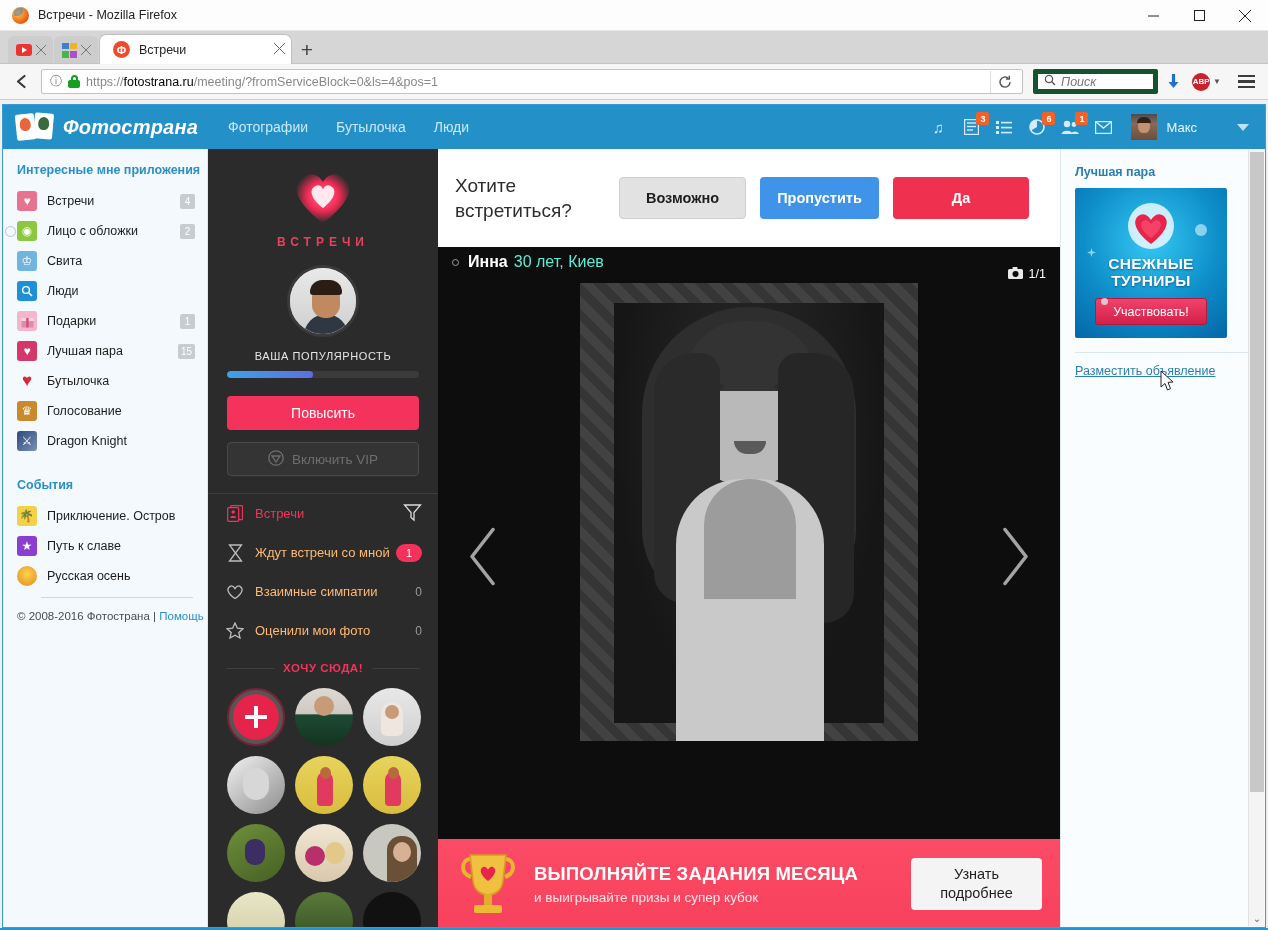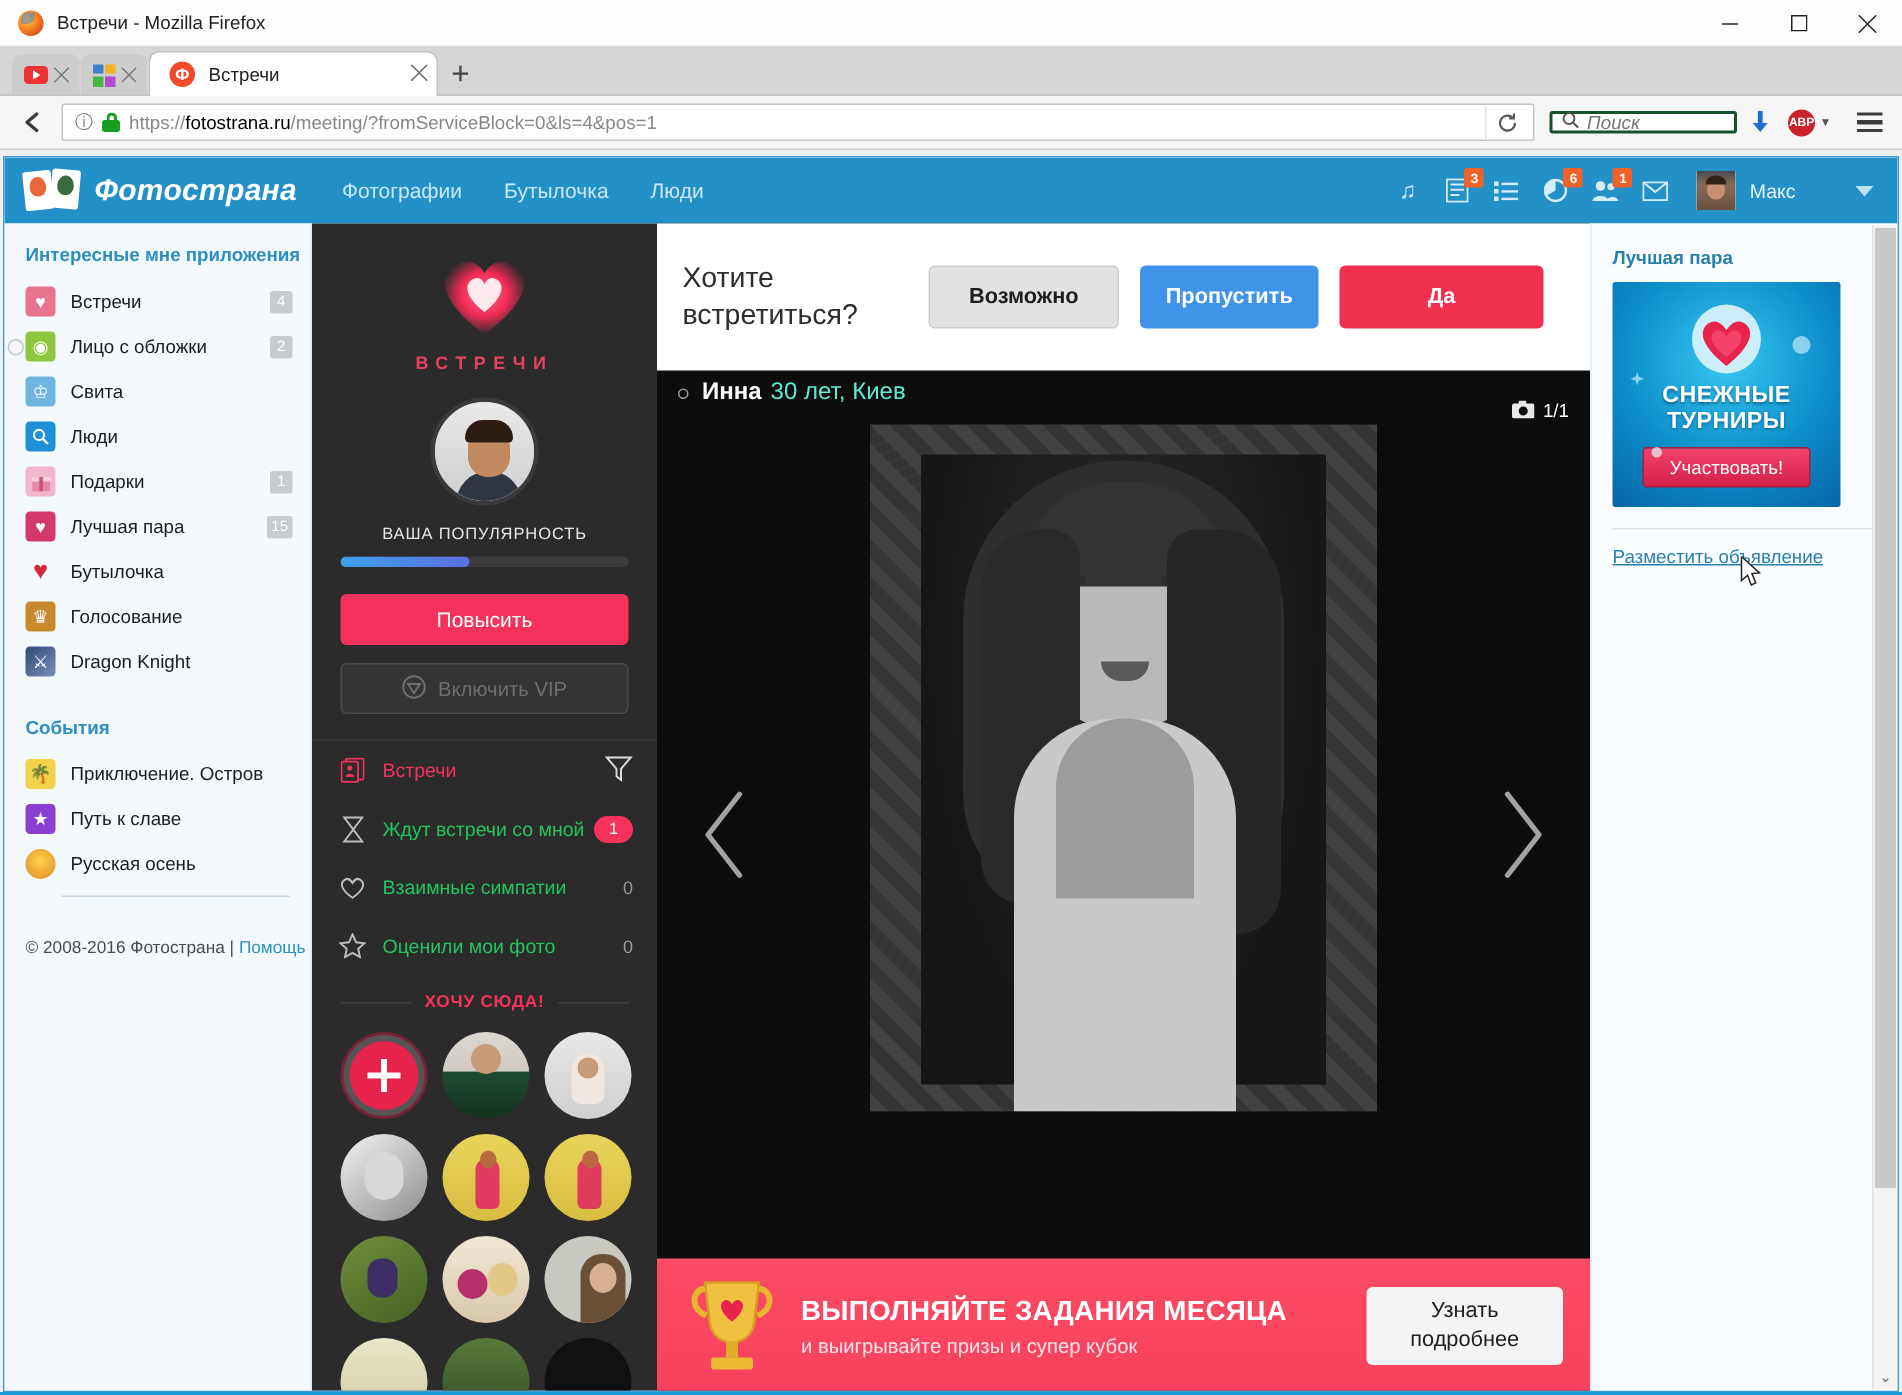--- a/index.html
+++ b/index.html
@@ -56,21 +56,21 @@
      display:flex; align-items:center; padding:0 4px; margin:0 4px; }
   .urlbox .info { width:20px; text-align:center; color:#777; font-size:12px; }
   .lock { width:12px; height:13px; position:relative; margin:0 6px 0 2px; }
   .lock .body { position:absolute; bottom:0; width:12px; height:8px; background:#14a01e; border-radius:2px; }
   .lock .shackle { position:absolute; top:0; left:2.5px; width:7px; height:6px;
      border:2px solid #14a01e; border-bottom:none; border-radius:4px 4px 0 0; }
   .urltext { font-size:12.5px; color:#888; white-space:nowrap; overflow:hidden; }
   .urltext b { color:#000000; font-weight:normal; }
   .reload { width:28px; display:flex; align-items:center; justify-content:center; color:#555;
      border-left:1px solid #ddd; height:22px; }
-  .searchbox { width:125px; height:15px; background:#fff; border:2px solid #14532d; border-radius:2px;
+  .searchbox { width:125px; height:25px; background:#fff; border:5px solid #14532d; border-radius:2px;
      display:flex; align-items:center; padding:0 6px; margin-left:6px; }
   .searchbox .sicon { margin-right:5px; }
   .searchbox .sph { color:#8d8d8d; font-size:12.5px; font-style:italic; }
   .dlarrow { width:30px; display:flex; align-items:center; justify-content:center; }
   .abp { display:flex; align-items:center; padding:0 4px; }
   .abp .badge { width:18px; height:18px; border-radius:50%; background:#c9222b; color:#fff;
      font-size:8px; font-weight:bold; display:flex; align-items:center; justify-content:center; }
   .abp .car { margin-left:3px; color:#555; font-size:8px; }
   .hamb { width:30px; display:flex; flex-direction:column; gap:3px; align-items:center; margin-left:6px;}
   .hamb i { display:block; width:17px; height:2.5px; background:#3c3c3c; }
@@ -109,42 +109,42 @@
   .appitem { display:flex; align-items:center; height:30px; padding-left:14px; position:relative; }
   .appitem .ic { width:20px; height:20px; border-radius:3px; margin-right:10px; position:relative;
      display:flex; align-items:center; justify-content:center; font-size:12px; color:#fff; flex:0 0 20px; }
   .appitem .lb { font-size:12.5px; color:#1c1c1c; }
   .appitem .bg { position:absolute; right:12px; min-width:15px; height:15px; padding:0 3px;
      background:#c7ccd0; color:#fff; font-size:10px; border-radius:2px;
      display:flex; align-items:center; justify-content:center; }
   .clockdot { position:absolute; left:2px; width:11px; height:11px; border-radius:50%;
      border:1.5px solid #b9c6cf; }
   .lsb .sep { margin:6px 14px 0 38px; height:1px; background:#ccd8e0; }
-  .copy { margin:28px 0 0 14px; font-size:11.5px; color:#4b4b4b; }
+  .copy { margin:12px 0 0 14px; font-size:11.5px; color:#4b4b4b; }
   .copy a { color:#2b8fc4; text-decoration:none; }
 
   
   .dark { width:230px; background:#2b2b2b; color:#ddd; position:relative; }
   .dark .logo-wrap { text-align:center; padding-top:14px; }
   .heartglow { width:72px; height:66px; margin:0 auto; position:relative; }
   .vst { margin-top:6px; font-size:12px; letter-spacing:5px; color:#e8415e; font-weight:bold; }
   .meav { width:72px; height:72px; border-radius:50%; margin:16px auto 0; background:#cfcfcf;
      border:3px solid #3a3a3a; overflow:hidden; position:relative; }
   .poplabel { text-align:center; font-size:11px; letter-spacing:.6px; color:#e6e6e6; margin-top:13px; }
   .popbar { width:192px; height:7px; margin:9px auto 0; background:#3b3b3b; border-radius:4px; overflow:hidden; }
   .popbar i { display:block; height:100%; background:linear-gradient(90deg,#3ea2e8,#5b6fe0); border-radius:4px; }
   .btn-boost { display:block; width:192px; height:34px; margin:18px auto 0; background:#f5325b;
      color:#fff; border:none; border-radius:4px; font-size:14px; font-family:inherit; }
   .btn-vip { display:flex; width:192px; height:34px; margin:12px auto 0; background:#343434;
      border:1px solid #4a4a4a; border-radius:4px; align-items:center; justify-content:center;
      gap:8px; color:#6e6e6e; font-size:13.5px; }
   .dsep { height:1px; background:#3c3c3c; margin:17px 0 0; }
   .menurow { display:flex; align-items:center; height:39px; padding:0 16px 0 18px; }
   .menurow .mi { width:18px; margin-right:11px; display:flex; justify-content:center; }
-  .menurow .ml { font-size:13px; color:#22c55e; flex:1; }
+  .menurow .ml { font-size:13px; color:#fdba74; flex:1; }
   .menurow.active .ml { color:#f5325b; }
   .menurow .mv { font-size:12px; color:#9a9a9a; }
   .pill { background:#f5325b; color:#fff; min-width:26px; height:18px; border-radius:9px;
      font-size:11px; display:flex; align-items:center; justify-content:center; padding:0 6px; }
   .wantrow { display:flex; align-items:center; gap:9px; margin:12px 18px 0; }
   .wantrow .ln { flex:1; height:1px; background:#3f3f3f; }
   .wantrow .tx { font-size:11.5px; color:#f5325b; font-weight:bold; letter-spacing:.5px; }
   .avgrid { display:grid; grid-template-columns:repeat(3,1fr); gap:10px; padding:14px 19px 0; }
   .avgrid .cell { width:58px; height:58px; border-radius:50%; overflow:hidden; position:relative;
      background:#555; }

